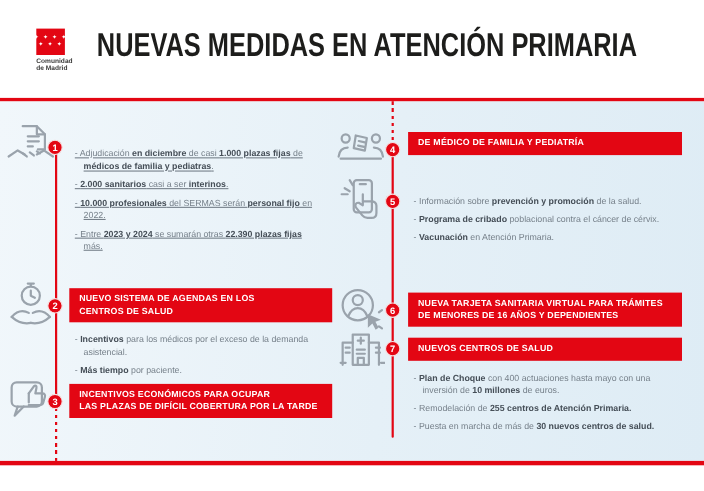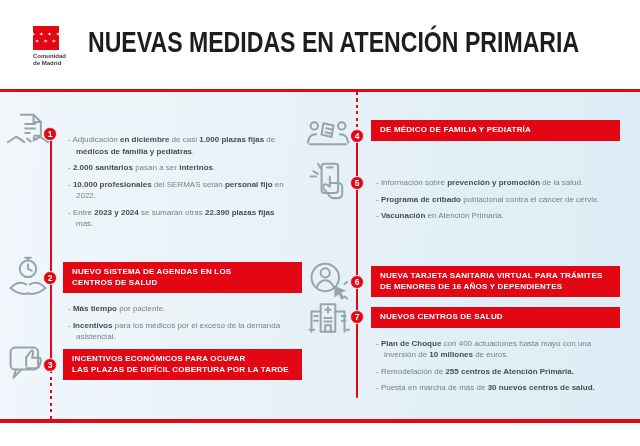--- a/index.html
+++ b/index.html
@@ -75,45 +75,45 @@
       <article class="item" style="left: 63px; top: 124px; width: 239px;">
         <span class="icon" style="left: -57px; top: -11.75px;"><svg viewBox="0 0 48 48">
             <path d="M16 3h14l8 8v15H31"></path>
             <path d="M30 3v8h8"></path>
             <path d="M21 13h11M21 18h11M21 23h5"></path>
             <path d="M2 33l9-6 7 4"></path>
             <path d="M46 33l-9-6-7 4"></path>
             <path d="M16 30l4 3m3-4l4 3m3-4l3 2"></path>
           </svg></span>
         <div class="badge" style="left: -20px; top: 3.25px;">1</div>
-        <ul class="bullets" style="width: 224px;">
+        <ul class="bullets" style="width: 224px; text-decoration: underline;">
           <li><span>- Adjudicación </span><b>en diciembre</b><span> de casi </span><b>1.000 plazas fijas</b><span> de </span><b>médicos de familia y pediatras</b><span>.</span></li>
-          <li><span>- </span><b>2.000 sanitarios</b><span> pasan a ser </span><b>interinos</b><span>.</span></li>
+          <li><span>- </span><b>2.000 sanitarios</b><span> casi a ser </span><b>interinos</b><span>.</span></li>
           <li><span>- </span><b>10.000 profesionales</b><span> del SERMAS serán </span><b>personal fijo</b><span> en 2022.</span></li>
           <li><span>- Entre </span><b>2023 y 2024</b><span> se sumarán otras </span><b>22.390 plazas fijas</b><span> más.</span></li>
         </ul>
       </article>
       <article class="item" style="left: 63px; top: 262px; width: 239px;">
         <span class="icon" style="left: -57px; top: -6.5px;"><svg viewBox="0 0 48 48">
             <circle cx="24" cy="14" r="9"></circle>
             <path d="M24 14V9m0 5 4 2"></path>
             <path d="M24 4V2m-3 0h6"></path>
             <path d="M5 35q8-9 17-4"></path>
             <path d="M43 35q-8-9-17-4"></path>
             <path d="M5 35q9 8 19 6"></path>
             <path d="M43 35q-9 8-19 6"></path>
           </svg></span>
         <div class="badge" style="left: -20px; top: 8.5px;">2</div>
         <div class="bar">
           <span>NUEVO SISTEMA DE AGENDAS EN LOS</span>
           <span>CENTROS DE SALUD</span>
         </div>
         <ul class="bullets" style="width: 224px;">
+          <li><span>- </span><b>Incentivos</b><span> para los médicos por el exceso de la demanda asistencial.</span></li>
           <li><span>- </span><b>Más tiempo</b><span> por paciente.</span></li>
-          <li><span>- </span><b>Incentivos</b><span> para los médicos por el exceso de la demanda asistencial.</span></li>
         </ul>
       </article>
       <article class="item" style="left: 63px; top: 349px; width: 239px;">
         <span class="icon" style="left: -57px; top: -6.5px;"><svg viewBox="0 0 48 48">
             <rect x="5" y="5" width="30" height="24" rx="5"></rect>
             <path d="M11 29l-3 9 9-9"></path>
             <path d="M22 25v-9"></path>
             <path d="M22 16l5-7c1.5-1.5 3-.5 2.6 1.5L28.5 16h7c2 0 3 1.5 2.5 3.3l-1.6 5.7c-.5 1.8-1.6 2.5-3.4 2.5H22"></path>
           </svg></span>
         <div class="badge" style="left: -20px; top: 8.5px;">3</div>

